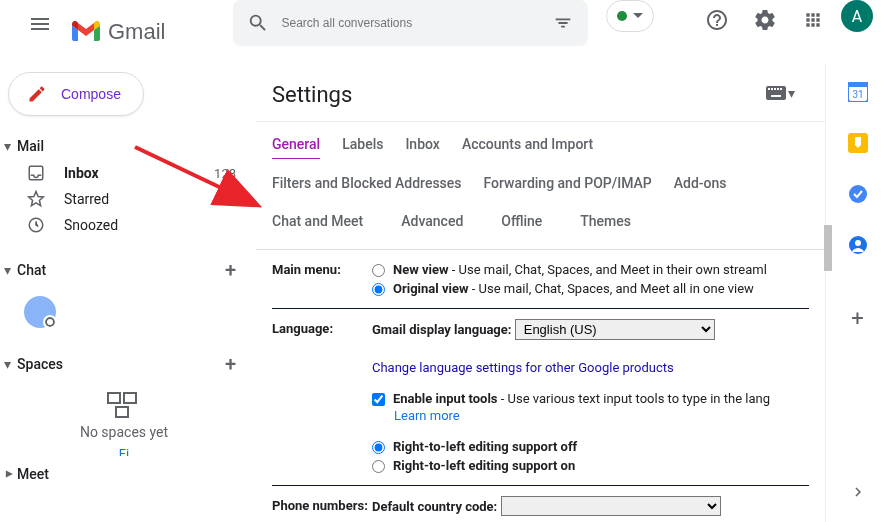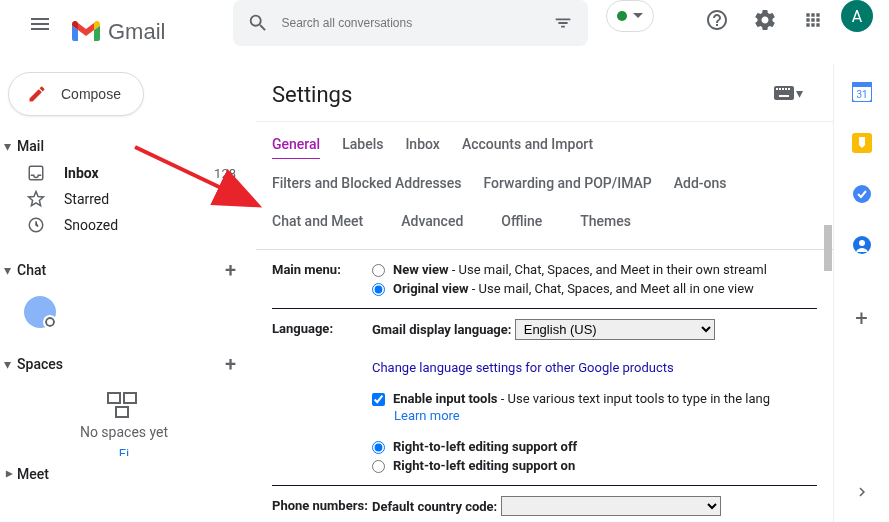--- a/index.html
+++ b/index.html
@@ -12,21 +12,21 @@
 .search { flex: 0 0 355px; height: 46px; background: #f1f3f4; border-radius: 8px; display: flex; align-items: center; padding: 0 14px; gap: 12px; }
 .search-input { flex: 1; border: none; background: transparent; font-size: 12px; outline: none; color: #5f6368; }
 .search-icon-btn { color: #5f6368; display:flex; align-items:center; }
 .status-pill { margin-left: 10px; height: 32px; border: 1px solid #dadce0; border-radius: 16px; display: flex; align-items: center; padding: 0 10px; gap: 6px; }
 .green-dot { width: 10px; height: 10px; background: #1e8e3e; border-radius: 50%; }
 .header-spacer { flex: 1; }
 .header-icon { width: 40px; height: 40px; display: flex; align-items: center; justify-content: center; border-radius: 50%; cursor: pointer; color: #5f6368; }
 .avatar { width: 32px; height: 32px; border-radius: 50%; background: #00796b; color: #fff; display: flex; align-items: center; justify-content: center; font-size: 16px; }
 .body-wrap { display: flex; height: calc(522px - 64px); }
 .sidebar { width: 256px; padding: 8px 8px 0 0; overflow: hidden; }
-.compose-btn { margin: 0 0 16px 8px; height: 44px; padding: 0 22px 0 18px; border: 1px solid #dadce0; border-radius: 24px; background: #fff; display: inline-flex; align-items: center; gap: 14px; box-shadow: 0 1px 2px rgba(60,64,67,.1); cursor: pointer; color: #404040; font-size: 14px; font-weight: 500; }
+.compose-btn { margin: 0 0 16px 8px; height: 44px; padding: 0 22px 0 18px; border: 1px solid #dadce0; border-radius: 24px; background: #fff; display: inline-flex; align-items: center; gap: 14px; box-shadow: 0 1px 2px rgba(60,64,67,.1); cursor: pointer; color: #6d28d9; font-size: 14px; font-weight: 500; }
 .section-header { display: flex; align-items: center; padding: 6px 12px 6px 4px; font-weight: 500; cursor:pointer; }
 .section-header .chev { margin-right: 6px; color: #5f6368; }
 .section-header .plus { margin-left:auto; color:#5f6368; font-size:20px; }
 .nav-item { display: flex; align-items: center; padding: 4px 12px 4px 26px; gap: 18px; border-radius: 0 16px 16px 0; cursor:pointer; }
 .nav-item .icon { color: #5f6368; width:20px; display:flex; justify-content:center; }
 .nav-item .label { flex:1; }
 .nav-item .count { color:#5f6368; font-size:13px; }
 .nav-item.bold .label { font-weight:700; }
 .chat-avatar { width:32px; height:32px; border-radius:50%; background: #8ab4f8; margin: 8px 0 8px 24px; position:relative; }
 .chat-avatar::after { content:''; position:absolute; right:-1px; bottom:-1px; width:10px; height:10px; border-radius:50%; background:#fff; border:2px solid #fff; box-shadow: inset 0 0 0 2px #5f6368;}
@@ -49,21 +49,21 @@
 .setting-content { flex:1; font-size: 13px; }
 .opt { display:flex; align-items:flex-start; gap: 8px; padding: 2px 0; }
 .opt input { margin-top: 2px; }
 .opt b { font-weight:700; }
 .desc { color: #202124; }
 .lang-select { border:1px solid #767676; font-size:13px; padding:1px 4px; min-width:200px; }
 .link { color:#1a0dab; cursor:pointer; }
 .link2 { color:#1a73e8; cursor:pointer; }
 .block { margin: 14px 0; }
 .country-select { border:1px solid #767676; min-width: 220px; height:20px; }
-.sidepanel { width: 56px; border-left: 1px solid #eee; display:flex; flex-direction:column; align-items:center; padding-top: 18px; gap: 28px; }
+.sidepanel { width: 64px; border-left: 1px solid #eee; display:flex; flex-direction:column; align-items:center; padding-top: 18px; gap: 28px; }
 .sp-chev { margin-top:auto; margin-bottom:18px; color:#5f6368; }
 .arrow-overlay { position:absolute; left: 130px; top: 142px; pointer-events:none; }
 .scrollbar-thumb { position:absolute; right: 57px; top: 225px; width: 8px; height: 46px; background: #c1c1c1; border-radius: 0; }
 </style>
 </head>
 <body>
 
 <div class="header">
   <div class="hamburger">
     <svg viewBox="0 0 24 24">

